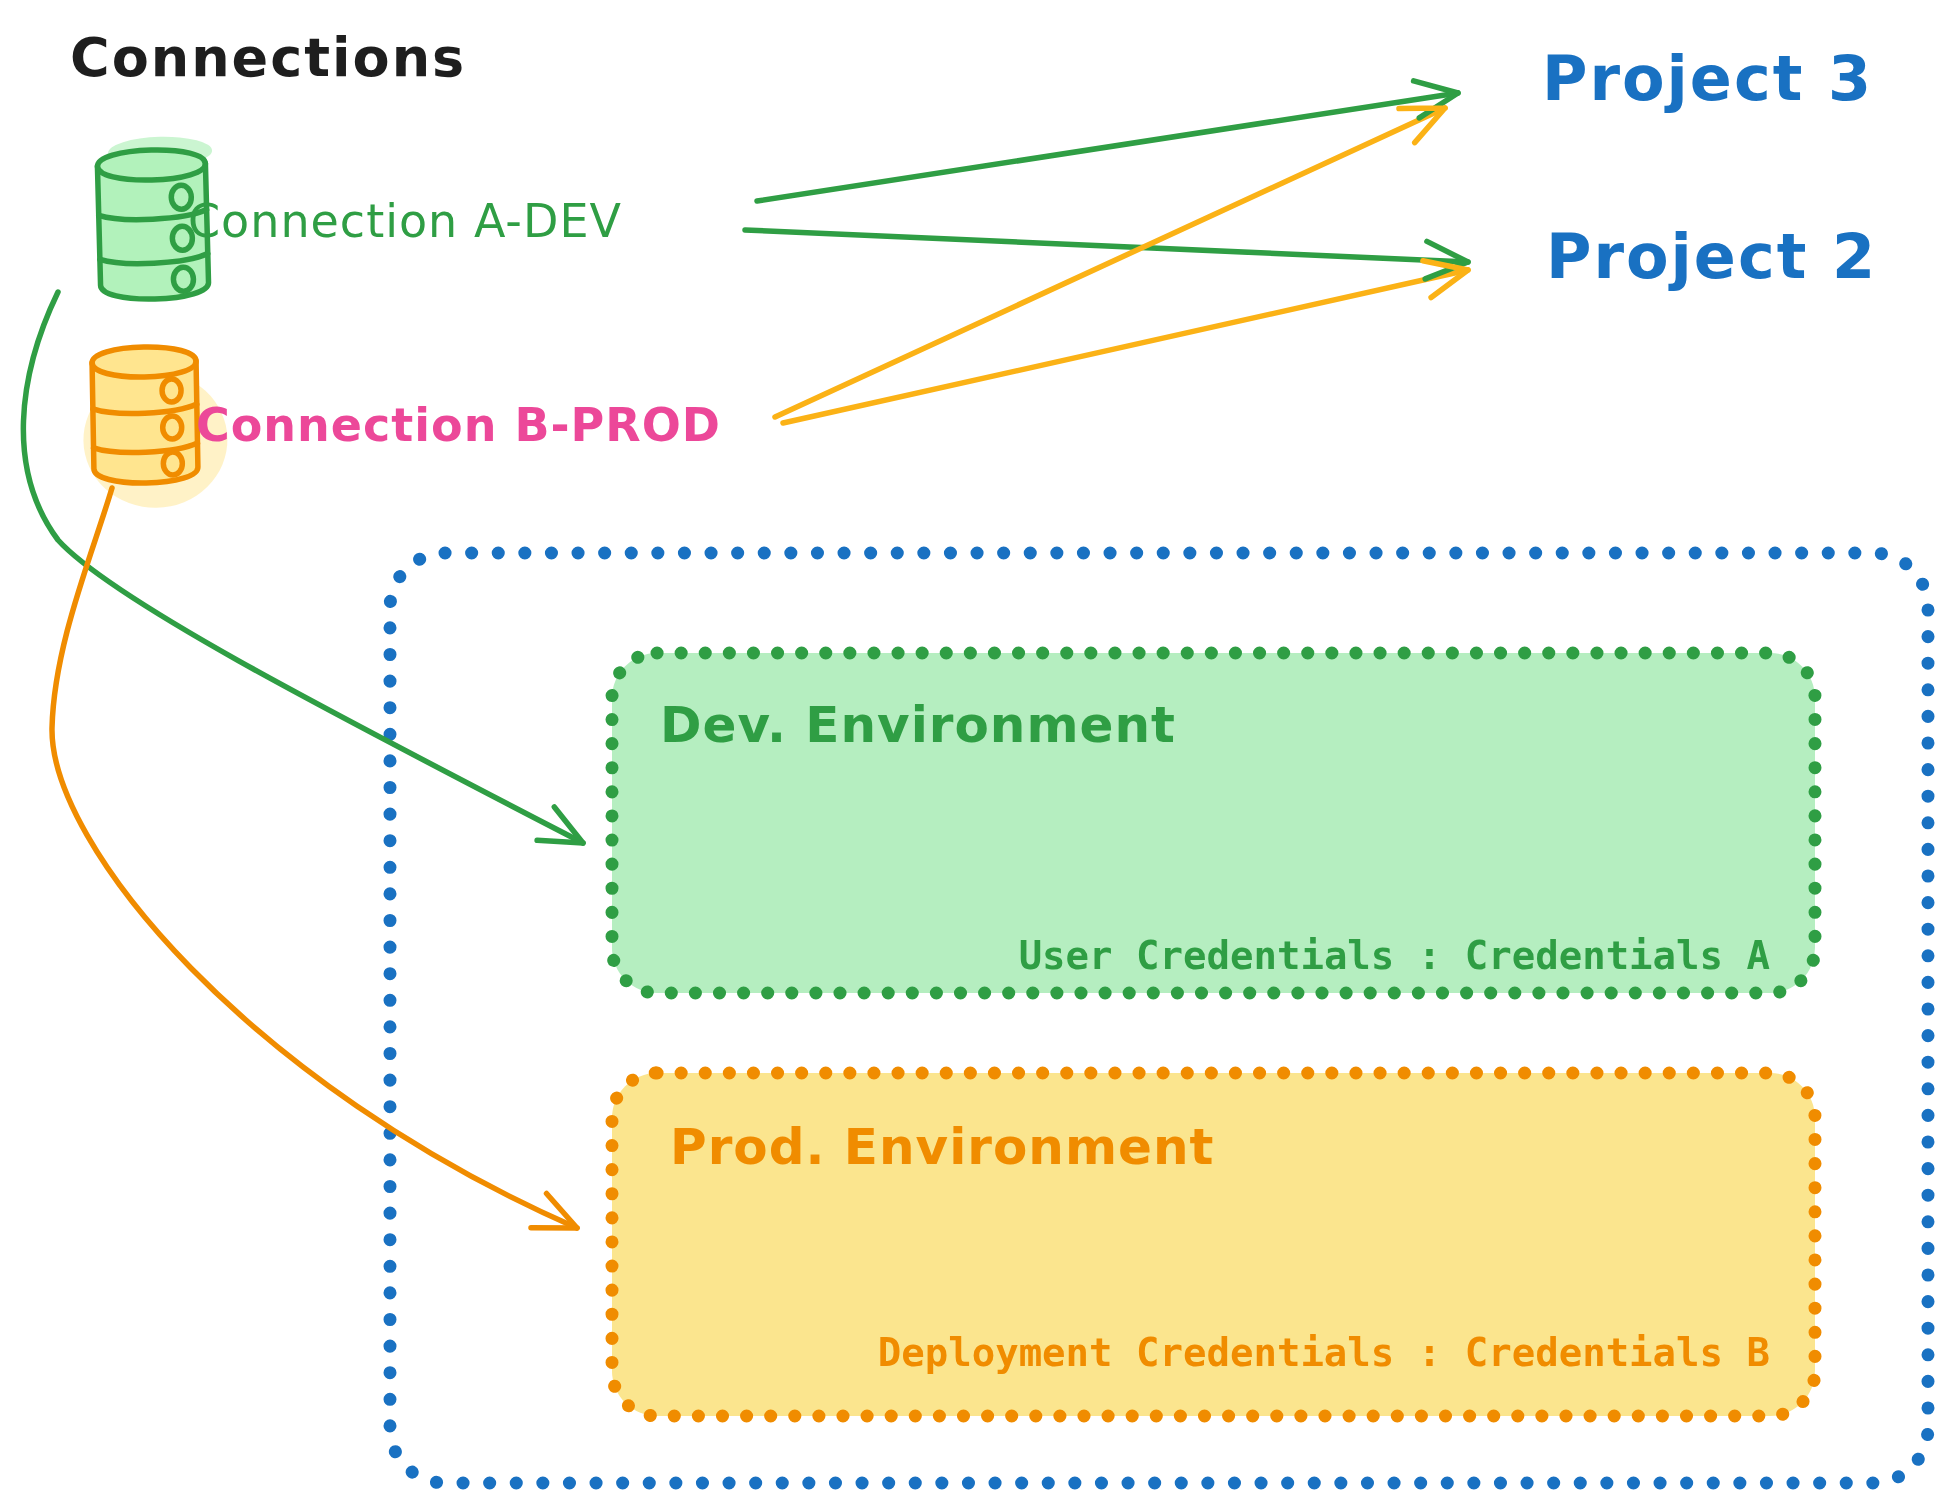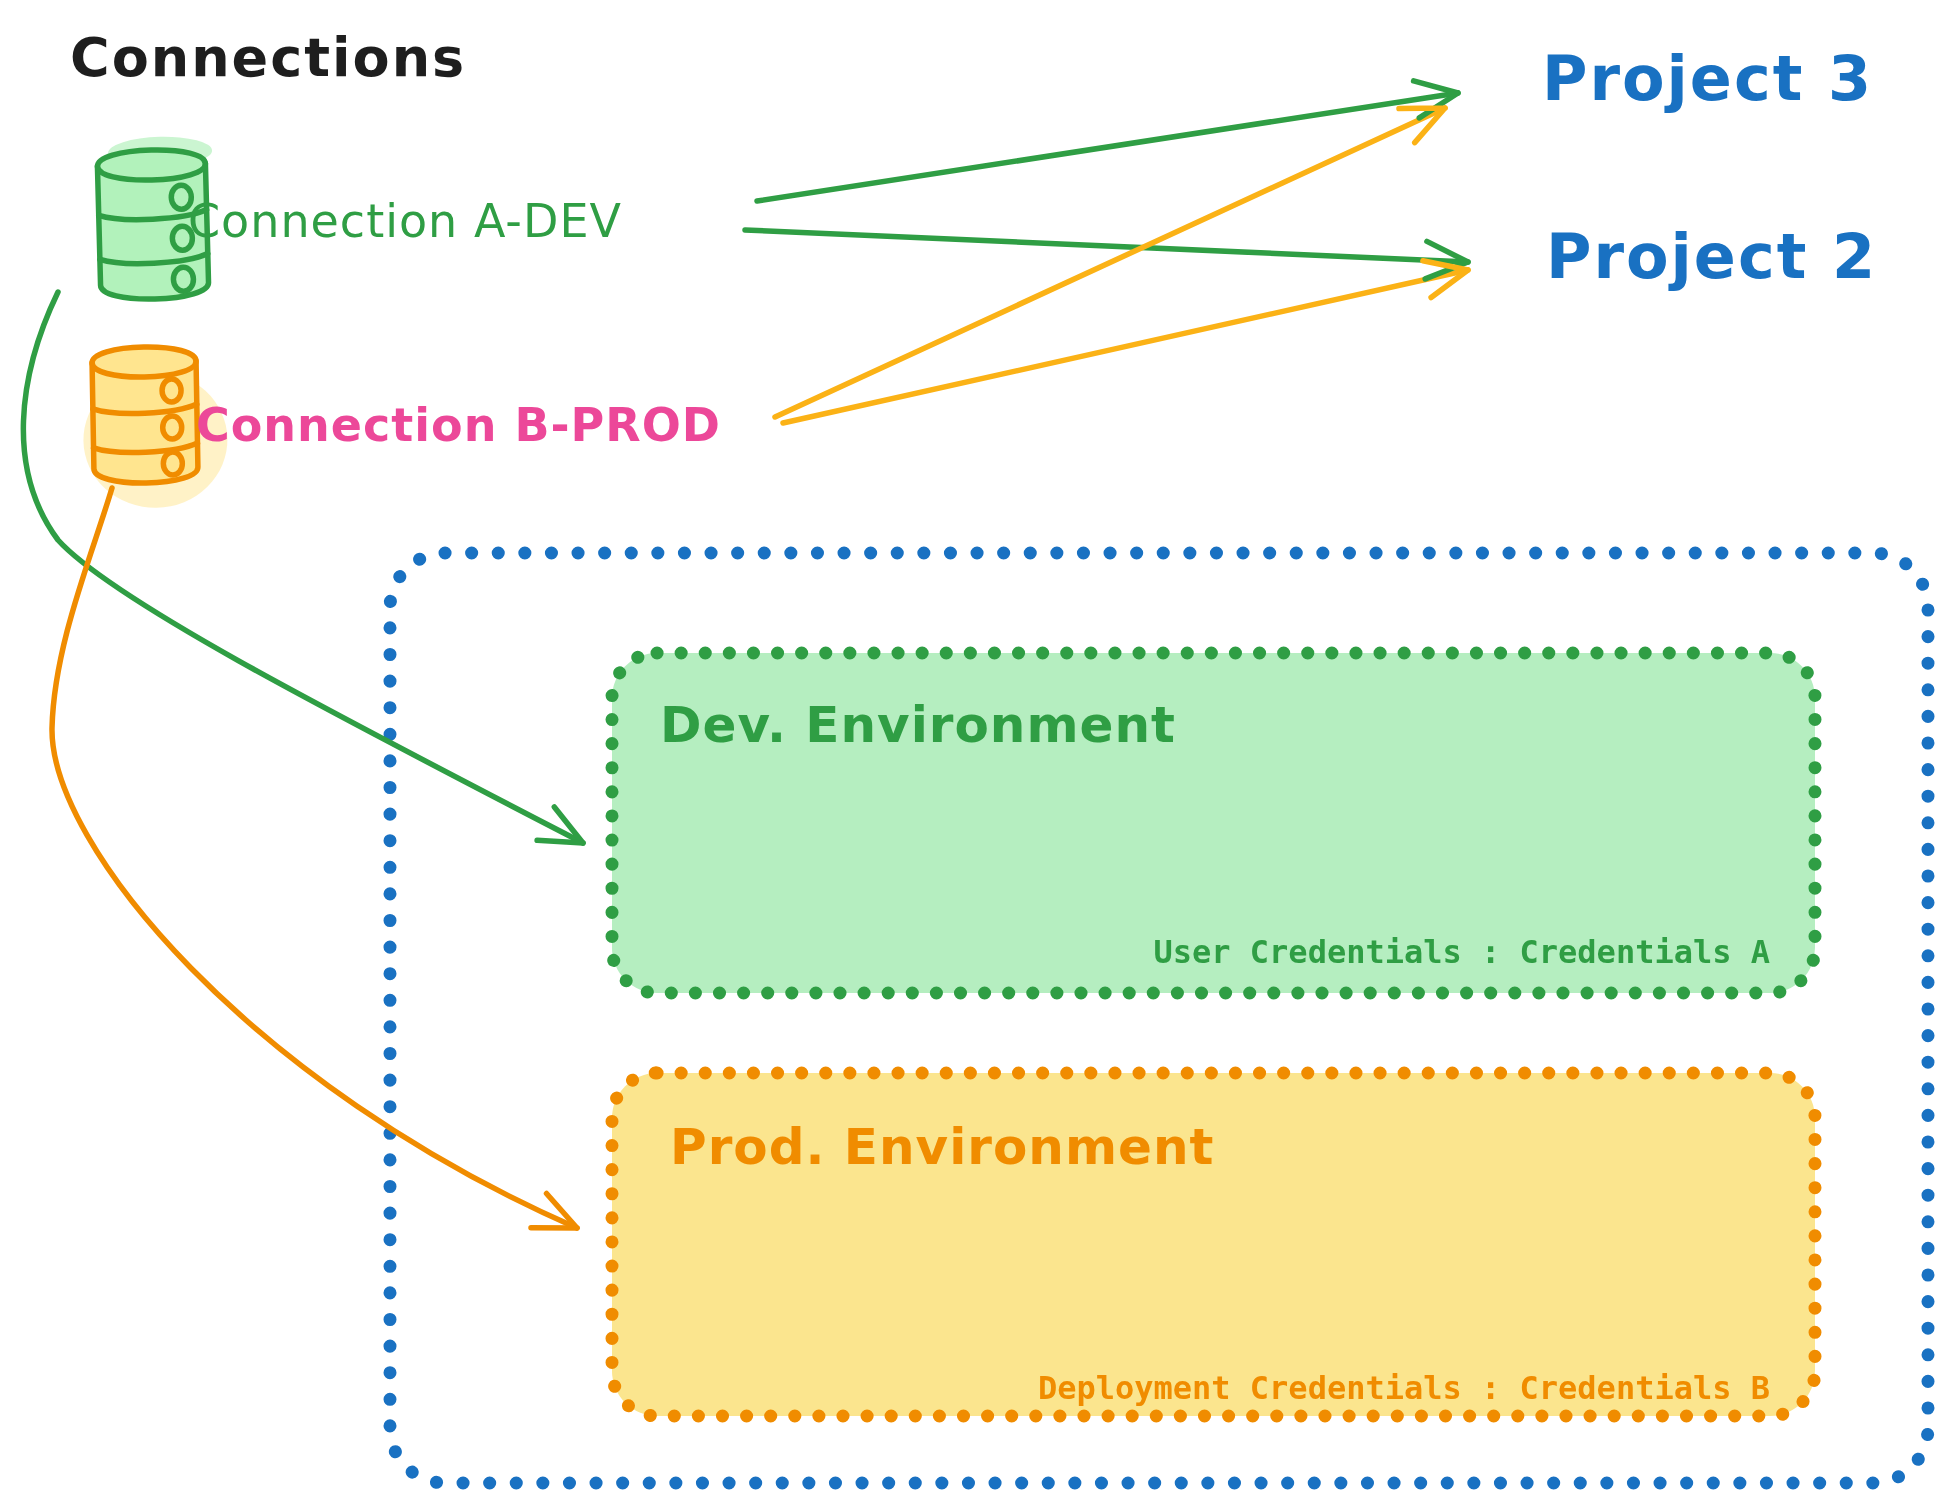--- a/index.html
+++ b/index.html
@@ -15,23 +15,23 @@
   .t-title{left:70px;top:26px;font-size:54px;font-weight:700;letter-spacing:2px;color:#1e1e1e;}
   .t-conn-a{left:188px;top:194px;font-size:46px;font-weight:400;letter-spacing:1px;color:#2f9e44;}
   .t-conn-b{left:196px;top:398px;font-size:46px;font-weight:600;letter-spacing:1px;color:#ec4899;}
   .t-proj{font-size:62px;font-weight:700;letter-spacing:2px;color:#1971c2;margin-left:40px;}
   .t-p3{left:1502px;top:42px;}
   .t-p2{left:1506px;top:220px;}
   .t-p1{left:1514px;top:426px;}
   .t-env{font-size:50px;font-weight:600;letter-spacing:1px;}
   .t-dev-title{left:660px;top:696px;color:#2f9e44;}
   .t-prod-title{left:670px;top:1118px;color:#f08c00;}
-  .t-cred{font-family:"DejaVu Sans Mono","Liberation Mono",monospace;font-size:32px;font-weight:700;text-align:left;right:178px;}
+  .t-cred{font-family:"DejaVu Sans Mono","Liberation Mono",monospace;font-size:39px;font-weight:700;text-align:left;right:178px;}
   .t-dev-cred{top:933px;color:#2f9e44;}
-  .t-prod-cred{top:1330px;color:#f08c00;margin-top:39px;}
+  .t-prod-cred{top:1330px;color:#f08c00;}
 </style>
 </head>
 <body>
 
 <div class="canvas">
 
   <svg class="svg-layer" width="1948" height="1506" viewBox="0 0 1948 1506">
 
     <rect x="390" y="553" width="1538" height="930" rx="55" ry="55" fill="none" stroke="#1971c2" stroke-width="13" stroke-dasharray="0.1 26.5" stroke-linecap="round"></rect>
 

